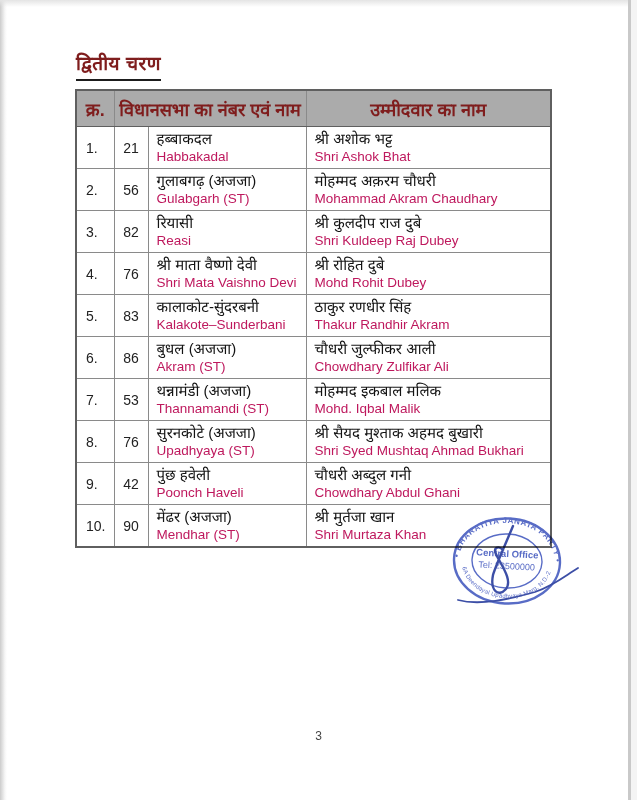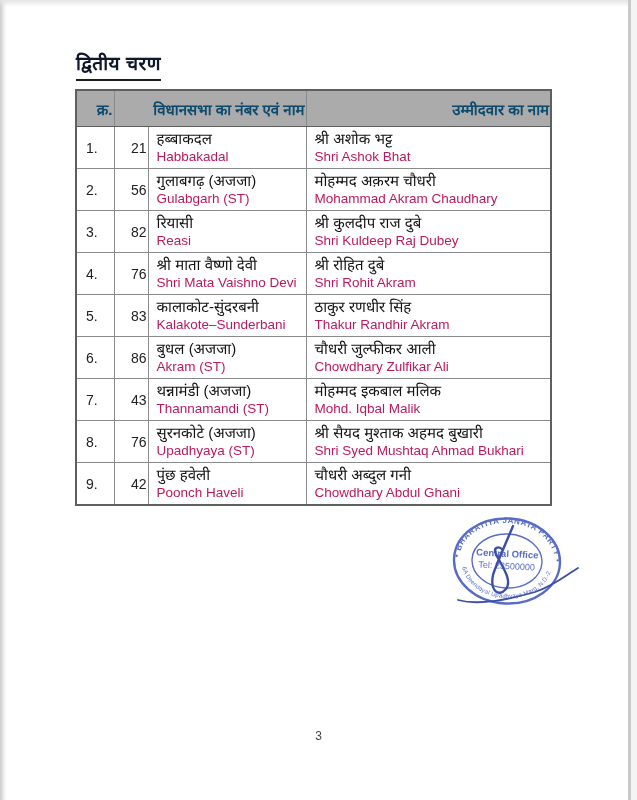--- a/index.html
+++ b/index.html
@@ -27,52 +27,52 @@
     position:absolute; left:628px; top:0; width:3px; height:800px;
     background:#c9c9c9;
   }
   .edge-right-far {
     position:absolute; left:631px; top:0; width:6px; height:800px;
     background:#f4f4f4;
   }
 
   .page-title {
     position:absolute; left:76px; top:50px;
-    font-size:19px; font-weight:bold; color:#0f172a;
+    font-size:19px; font-weight:bold; color:#7f1d1d;
     letter-spacing:0.5px;
     border-bottom:2.5px solid #1d1d1d;
     padding-bottom:3px;
     display:inline-block;
   }
 
   table.cand-table {
     position:absolute; left:75px; top:89px;
     width:475px;
     border-collapse:collapse;
     table-layout:fixed;
   }
   table.cand-table, table.cand-table th, table.cand-table td {
     border:1px solid var(--table-border);
   }
   table.cand-table { border:2px solid #5f5f5f; }
   table.cand-table th {
     background:var(--header-bg);
     height:33px;
-    font-size:15px; font-weight:bold; color:#0c4a6e;
-    text-align:right;
+    font-size:18px; font-weight:bold; color:#7f1d1d;
+    text-align:center;
     border-bottom:1.5px solid #5f5f5f;
   }
   table.cand-table tbody tr { height:42px; }
   td.c-sno {
     font-size:14px; color:#222222;
     padding-left:9px; vertical-align:middle;
   }
   td.c-num {
     font-size:14px; color:#222222;
-    text-align:right; vertical-align:middle;
+    text-align:center; vertical-align:middle;
   }
   td.c-name, td.c-cand {
     padding:2px 8px; vertical-align:middle;
   }
   .hi { font-size:15px; color:#131313; line-height:19px; white-space:nowrap; }
   .en { font-size:13.5px; color:#be185d; line-height:18px; white-space:nowrap; }
 
   .page-number {
     position:absolute; left:0; top:729px; width:637px;
     text-align:center;
@@ -153,21 +153,21 @@
 
   <tr>
     <td class="c-sno">4.</td>
     <td class="c-num">76</td>
     <td class="c-name">
       <div class="hi">श्री माता वैष्णो देवी</div>
       <div class="en">Shri Mata Vaishno Devi</div>
     </td>
     <td class="c-cand">
       <div class="hi">श्री रोहित दुबे</div>
-      <div class="en">Shri Rohit Akram</div>
+      <div class="en">Mohd Rohit Dubey</div>
     </td>
   </tr>
 
   <tr>
     <td class="c-sno">5.</td>
     <td class="c-num">83</td>
     <td class="c-name">
       <div class="hi">कालाकोट-सुंदरबनी</div>
       <div class="en">Kalakote–Sunderbani</div>
     </td>
@@ -185,21 +185,21 @@
       <div class="en">Akram (ST)</div>
     </td>
     <td class="c-cand">
       <div class="hi">चौधरी जुल्फीकर आली</div>
       <div class="en">Chowdhary Zulfikar Ali</div>
     </td>
   </tr>
 
   <tr>
     <td class="c-sno">7.</td>
-    <td class="c-num">43</td>
+    <td class="c-num">53</td>
     <td class="c-name">
       <div class="hi">थन्नामंडी (अजजा)</div>
       <div class="en">Thannamandi (ST)</div>
     </td>
     <td class="c-cand">
       <div class="hi">मोहम्मद इकबाल मलिक</div>
       <div class="en">Mohd. Iqbal Malik</div>
     </td>
   </tr>
 
@@ -222,20 +222,32 @@
     <td class="c-name">
       <div class="hi">पुंछ हवेली</div>
       <div class="en">Poonch Haveli</div>
     </td>
     <td class="c-cand">
       <div class="hi">चौधरी अब्दुल गनी</div>
       <div class="en">Chowdhary Abdul Ghani</div>
     </td>
   </tr>
 
+  <tr>
+    <td class="c-sno">10.</td>
+    <td class="c-num">90</td>
+    <td class="c-name">
+      <div class="hi">मेंढर (अजजा)</div>
+      <div class="en">Mendhar (ST)</div>
+    </td>
+    <td class="c-cand">
+      <div class="hi">श्री मुर्तजा खान</div>
+      <div class="en">Shri Murtaza Khan</div>
+    </td>
+  </tr>
 </tbody>
 </table>
 
 <div class="page-number">3</div>
 
 <div class="stamp-wrap">
   <svg width="200" height="140" viewBox="0 0 200 140">
     <defs>
       <path id="arcTop" d="M 19 56 A 48 38 0 0 1 115 56"></path>
       <path id="arcBottom" d="M 22 58 A 45 35 0 0 0 112 58"></path>

